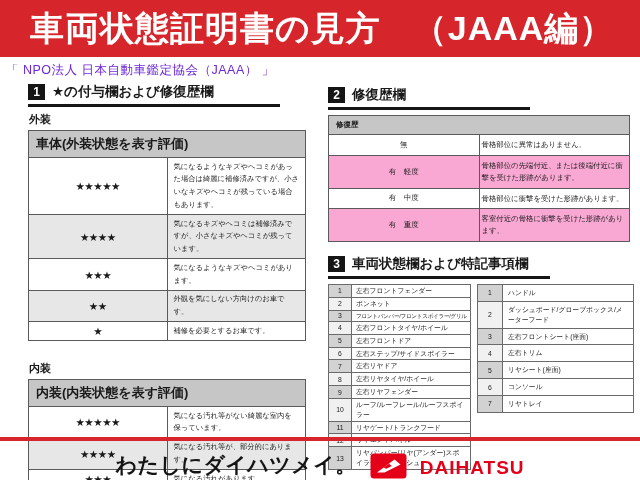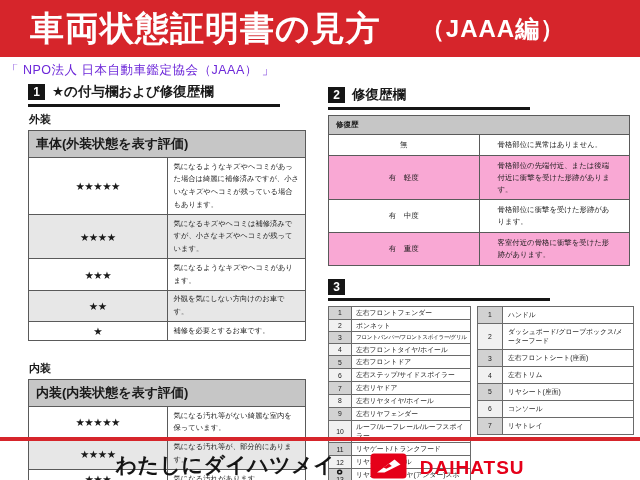--- a/index.html
+++ b/index.html
@@ -5,21 +5,21 @@
   html,body{margin:0;padding:0;}
   body{
     width:640px;height:480px;position:relative;background:#ffffff;
     font-family:"Liberation Sans","DejaVu Sans",sans-serif;color:#1a1a1a;
     overflow:hidden;
   }
   
   .hdr{position:absolute;top:0;left:0;width:640px;height:57px;background:#d6252b;
        display:flex;align-items:center;text-align:right;}
   .hdr-title{font-size:34px;font-weight:bold;color:#fff;margin-left:30px;letter-spacing:1px;}
-  .hdr-edition{font-size:24px;font-weight:bold;color:#fff;margin-left:40px;letter-spacing:1px;}
+  .hdr-edition{font-size:34px;font-weight:bold;color:#fff;margin-left:32px;letter-spacing:1px;}
   .subtitle{position:absolute;top:62px;left:6px;font-size:12.5px;color:#6d28d9;letter-spacing:.5px;}
 
   
   .col-left{position:absolute;left:28px;top:83px;width:282px;}
   .col-right{position:absolute;left:328px;top:86px;width:306px;}
 
   
   .sec-head{display:flex;align-items:center;gap:7px;border-bottom:3.5px solid #151515;
             padding-bottom:3px;}
   .sec-head.w1{width:252px;}
@@ -39,21 +39,21 @@
   .eval .thead{background:#c6c6c6;font-size:13px;font-weight:bold;padding:4px 7px;}
   .eval .stars{width:58px;text-align:center;font-size:10.5px;letter-spacing:-.5px;padding:2px 0;}
   .eval .desc{font-size:7.3px;line-height:1.75;padding:2.5px 6px;}
   .eval tr.alt{background:#e7e7e7;}
 
   
   .repair{width:302px;table-layout:fixed;margin-top:5px;}
   .repair td{border:1px solid #5a5a5a;vertical-align:middle;}
   .repair .thead{background:#c6c6c6;font-size:7.5px;font-weight:bold;padding:4px 7px;}
   .repair .grade{width:50px;text-align:center;font-size:7.5px;padding:4px 2px;}
-  .repair .desc{font-size:7.4px;line-height:1.6;padding:4px 18px;}
+  .repair .desc{font-size:7.4px;line-height:1.6;padding:4px 2px;}
   .repair tr.alt{background:#f9a8d4;}
 
   
   .s3-tables{display:flex;gap:6px;margin-top:5px;align-items:flex-start;}
   .pts td{border:1px solid #6a6a6a;vertical-align:middle;}
   .pts .no{width:22px;text-align:center;font-size:6.8px;padding:1px 0;}
   .pts .lbl{font-size:6.8px;line-height:1.45;padding:1px 4px;}
   .pts tr:nth-child(odd) .no{background:#d2d2d2;}
   .pts tr:nth-child(even) .no{background:#f1f1f1;}
   .pts-body{width:143px;table-layout:fixed;}
@@ -166,20 +166,21 @@
     </tr>
     <tr class="alt">
       <td class="grade">有　重度</td>
       <td class="desc">客室付近の骨格に衝撃を受けた形跡があります。</td>
     </tr>
   </tbody>
     </table>
 
   <div class="sec-head w3" style="margin-top:13px;">
     <span class="badge">3</span>
+    <span class="sec-title">車両状態欄および特記事項欄</span>
   </div>
 
   <div class="s3-tables">
     <table class="pts pts-body">
       <tbody>
           <tr>
             <td class="no">1</td>
             <td class="lbl">左右フロントフェンダー</td>
           </tr>
       <tr>

